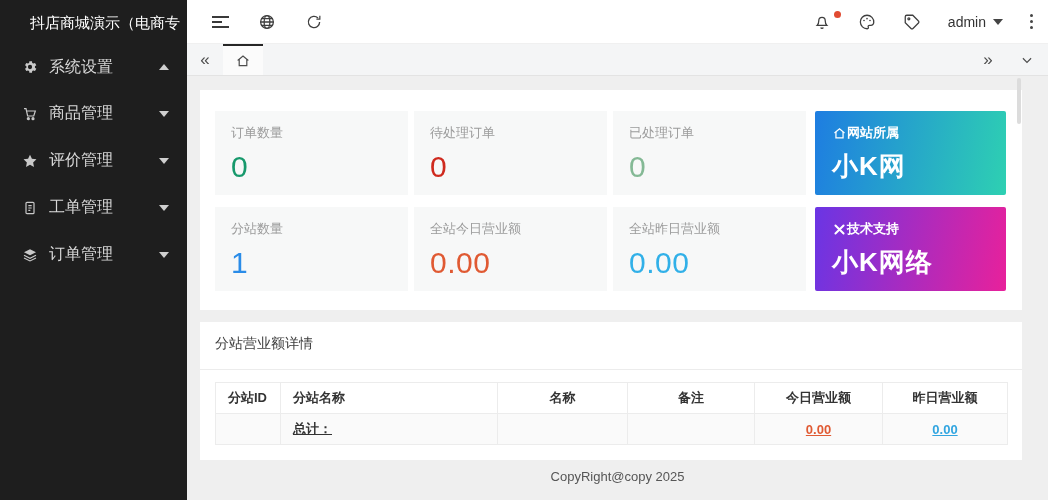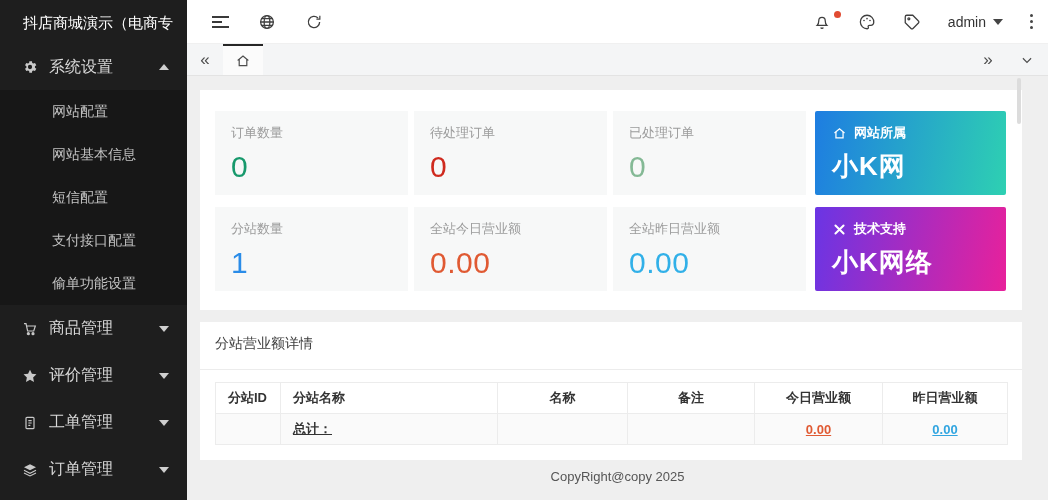--- a/index.html
+++ b/index.html
@@ -1,21 +1,21 @@
 <!DOCTYPE html>
 <html><head>
 <meta charset="utf-8">
 <style>
   * { margin:0; padding:0; box-sizing:border-box; }
   html,body { width:1048px; height:500px; overflow:hidden; }
   body { position:relative; background:#efefef; font-family:"Liberation Sans","DejaVu Sans",sans-serif; }
 
   
   .sidebar { position:absolute; left:0; top:0; width:187px; height:500px; background:#1e1e1e; }
-  .sidebar-title { height:44px; line-height:46px; padding-left:23px; color:#ffffff; font-size:15px; white-space:nowrap; overflow:hidden; }
+  .sidebar-title { height:44px; line-height:46px; padding-left:23px; color:#ffffff; font-size:15px; white-space:nowrap; overflow:hidden;text-align:center; }
   .menu-item { height:46px; display:flex; align-items:center; padding:0 18px 0 21px; color:#d8d8d8; font-size:16px; cursor:pointer; }
   .menu-item.lvl { height:47px; }
   .mi-icon { width:17px; height:17px; margin-right:11px; color:#c9c9c9; display:flex; align-items:center; justify-content:center; flex:none; }
   .mi-icon svg { width:16px; height:16px; }
   .caret-up, .caret-down { margin-left:auto; width:0; height:0; border-left:5px solid transparent; border-right:5px solid transparent; }
   .caret-up   { border-bottom:6px solid #cfcfcf; }
   .caret-down { border-top:6px solid #cfcfcf; }
   .submenu { background:#171717; }
   .submenu-item { height:43px; line-height:43px; padding-left:52px; color:#c3c3c3; font-size:14px; cursor:pointer; }
 
@@ -44,21 +44,21 @@
   .tab-caret svg { width:14px; height:14px; }
 
   
   .panel1 { position:absolute; left:200px; top:90px; width:822px; height:220px; background:#fff; padding:21px 16px 0 15px; }
   .card-row { display:flex; margin-bottom:12px; }
   .stat-card { width:193px; height:84px; background:#f7f8f8; padding:13px 16px; margin-right:6px; }
   .stat-card:nth-child(3) { margin-right:9px; }
   .stat-label { font-size:13px; color:#9b9b9b; }
   .stat-value { font-size:30px; margin-top:8px; letter-spacing:.5px; }
   .gradient-card { width:191px; height:84px; padding:13px 17px; color:#fff; border-radius:2px; }
-  .gc-label { font-size:13px; font-weight:bold; display:flex; align-items:center; gap:7px; }
+  .gc-label { font-size:13px; font-weight:bold; display:flex; align-items:center; }
   .gc-label svg { width:15px; height:15px; }
   .gc-name { font-size:26px; font-weight:bold; margin-top:7px; letter-spacing:1px; }
 
   .panel2 { position:absolute; left:200px; top:322px; width:822px; background:#fff; }
   .table-title { padding:13px 15px 16px; font-size:14px; color:#3c3c3c; border-bottom:1px solid #ececec; }
   .table-wrap { padding:12px 15px 15px; }
   table { width:100%; border-collapse:collapse; font-size:13px; color:#333; table-layout:fixed; }
   th, td { border:1px solid #ececec; height:31px; padding:0 12px; font-weight:normal; overflow:hidden; white-space:nowrap; }
   th { font-weight:bold; text-align:left; }
   .al-c { text-align:center; } .al-r { text-align:center; }
@@ -77,27 +77,20 @@
   <div class="menu-item">
     <span class="mi-icon">
       <svg viewBox="0 0 24 24" fill="currentColor">
           <path d="M19.4 13a7.5 7.5 0 0 0 0-2l2.1-1.6-2-3.5-2.5 1a7.6 7.6 0 0 0-1.7-1L15 3.3h-4l-.3 2.6a7.6 7.6 0 0 0-1.7 1l-2.5-1-2 3.5L6.6 11a7.5 7.5 0 0 0 0 2l-2.1 1.6 2 3.5 2.5-1a7.6 7.6 0 0 0 1.7 1l.3 2.6h4l.3-2.6a7.6 7.6 0 0 0 1.7-1l2.5 1 2-3.5-2.1-1.6zM12 15.2A3.2 3.2 0 1 1 12 8.8a3.2 3.2 0 0 1 0 6.4z"></path>
         </svg>
     </span>
     <span>系统设置</span>
     <span class="caret-up"></span>
   </div>
 
-  <div class="submenu">
-    <div class="submenu-item">网站配置</div>
-    <div class="submenu-item">网站基本信息</div>
-    <div class="submenu-item">短信配置</div>
-    <div class="submenu-item">支付接口配置</div>
-    <div class="submenu-item">偷单功能设置</div>
-  </div>
 
   <div class="menu-item lvl">
     <span class="mi-icon">
       <svg viewBox="0 0 24 24" fill="none" stroke="currentColor" stroke-width="1.8">
           <path d="M3 4h3l2.4 11h9.2L20 7.5H7"></path>
           <circle cx="9.5" cy="19" r="1.5" fill="currentColor"></circle>
           <circle cx="16.5" cy="19" r="1.5" fill="currentColor"></circle>
         </svg>
     </span>
     <span>商品管理</span>

